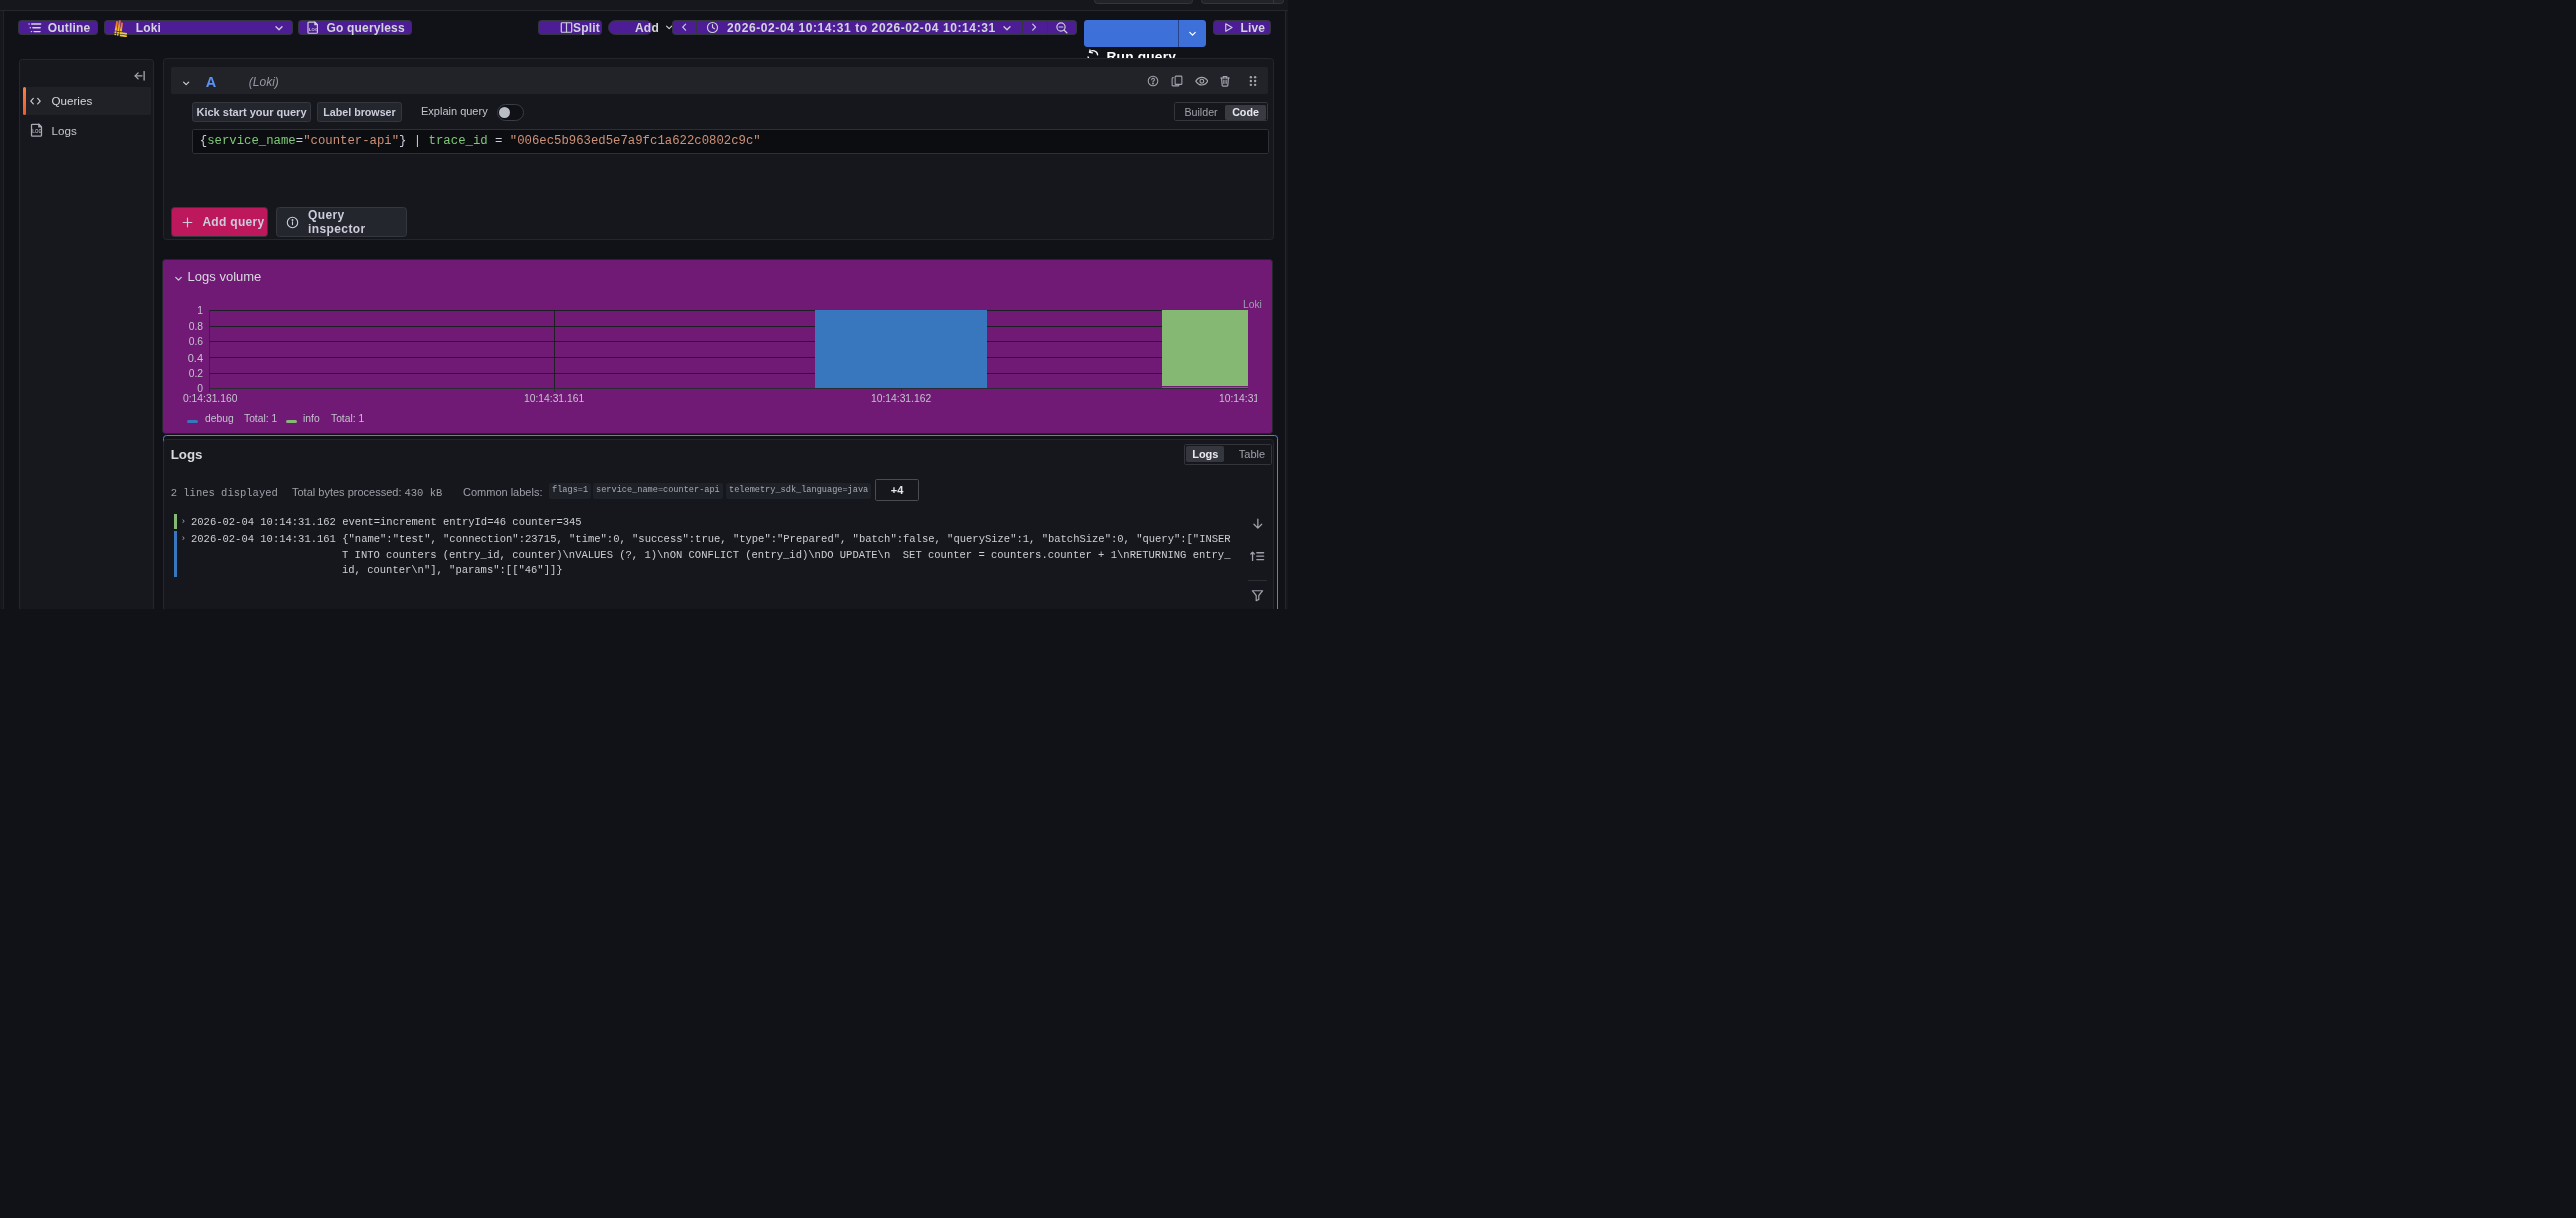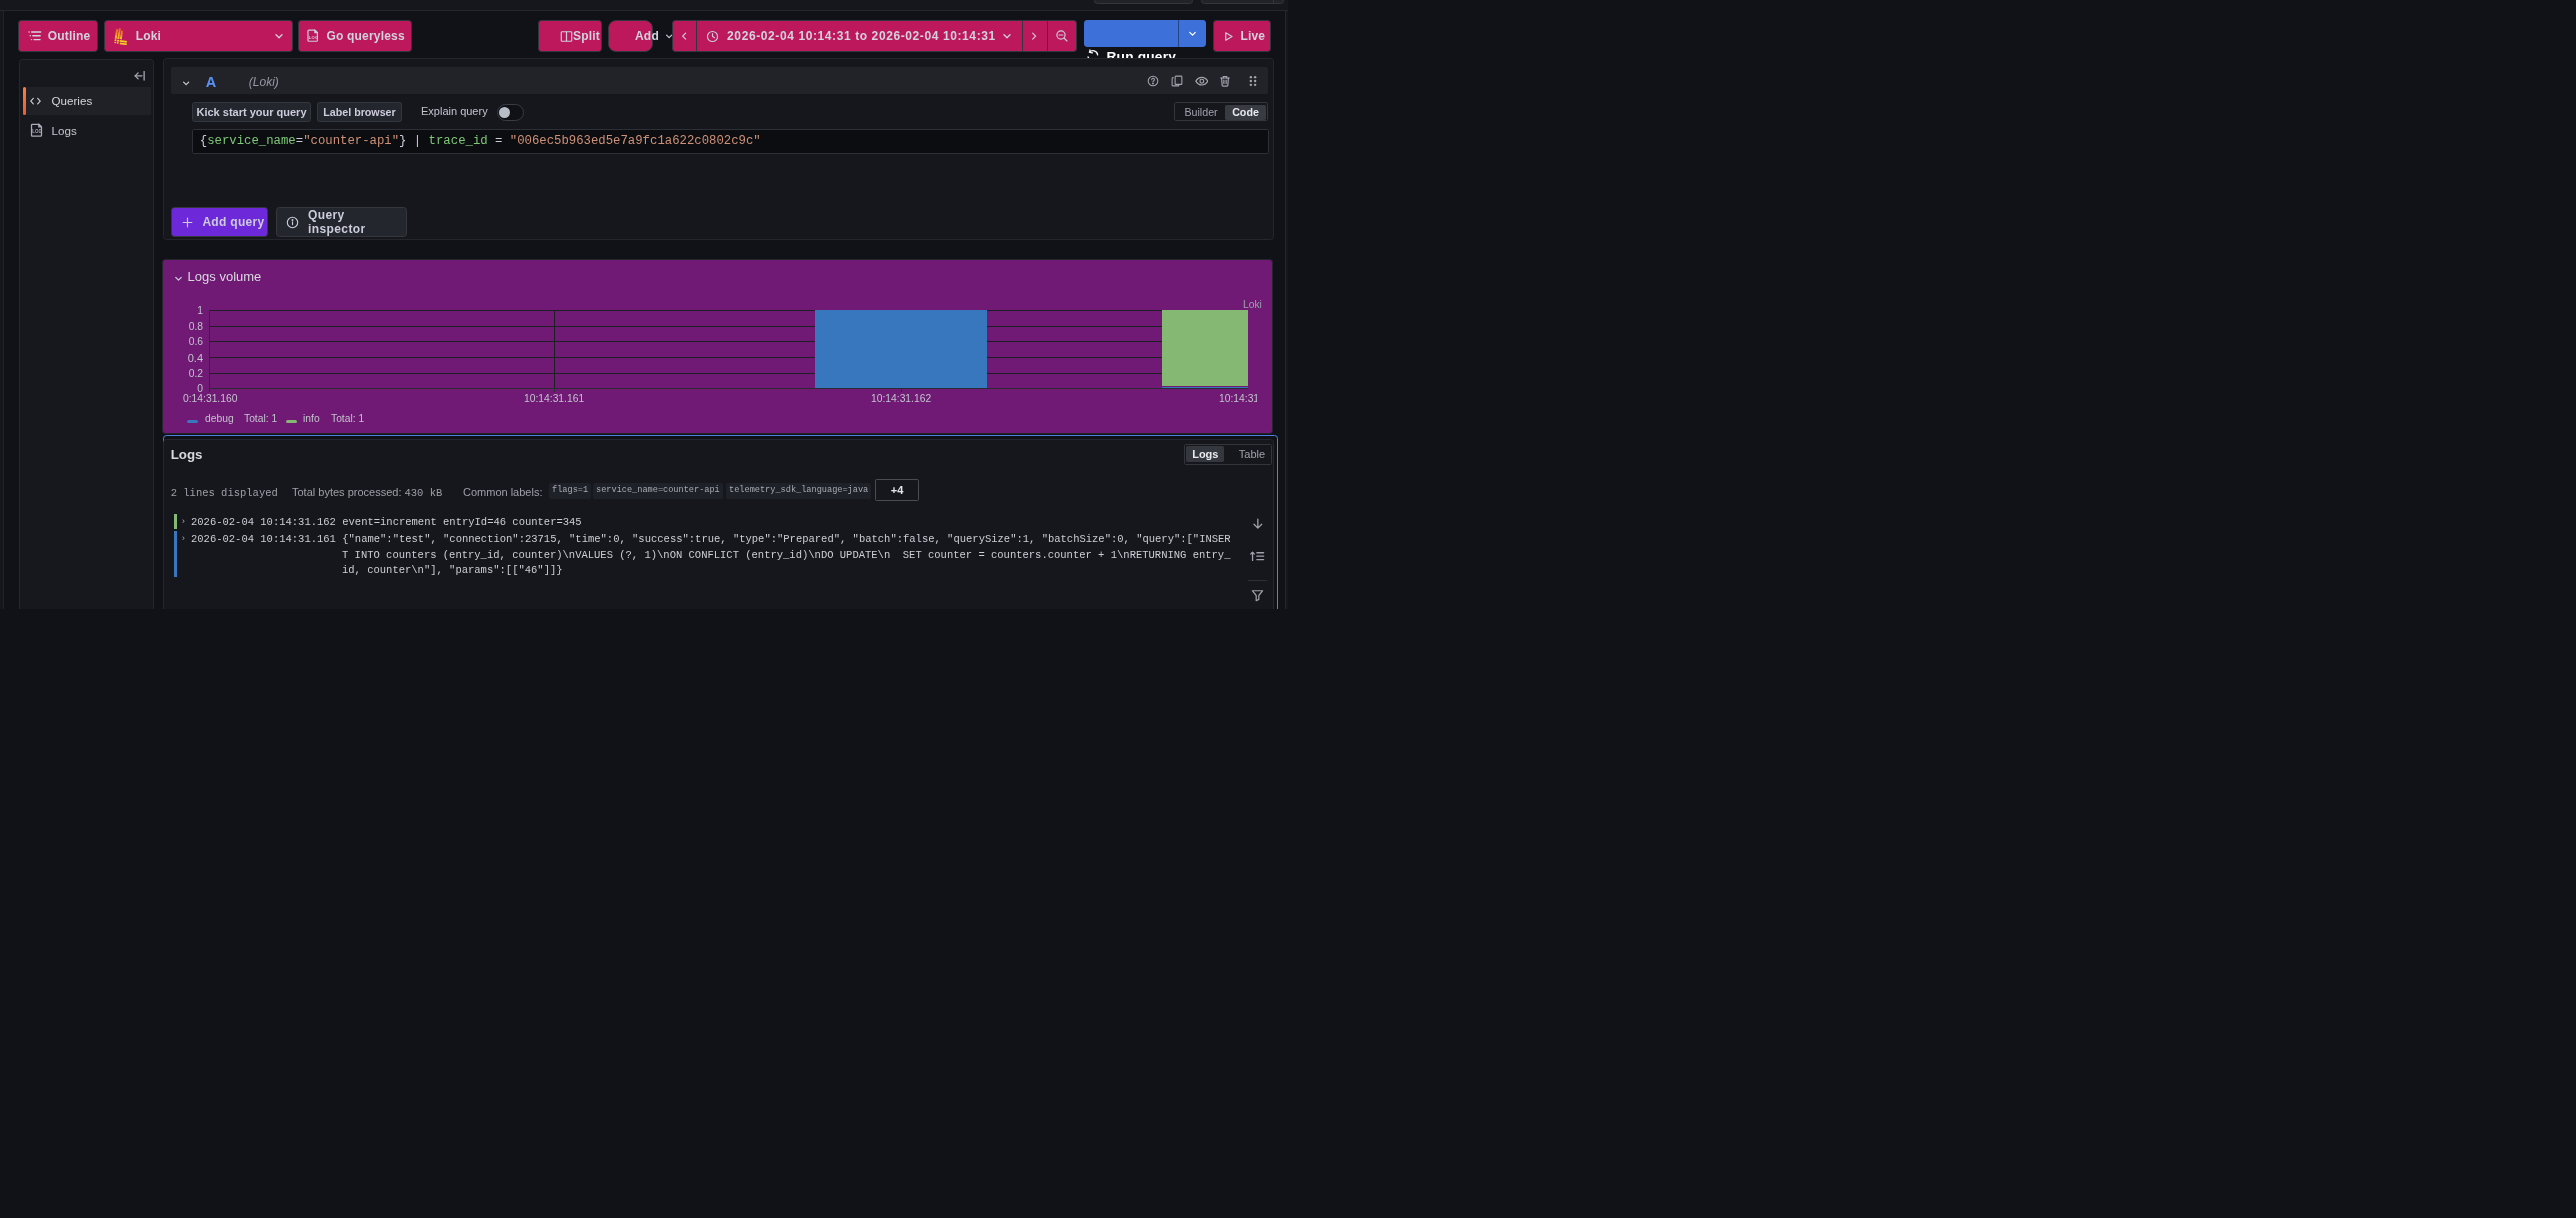--- a/index.html
+++ b/index.html
@@ -1,22 +1,22 @@
 <!DOCTYPE html>
 <html style="font-size:13.7px"><head>
 <meta charset="utf-8">
 <style>
   * { margin:0; padding:0; box-sizing:border-box; }
   html,body { width:1288px; height:609px; background:#111217; overflow:hidden;
     font-family:"Liberation Sans", sans-serif; color:#CCCCDC; }
   .abs { position:absolute; }
   #page { position:relative; width:1288px; height:609px; overflow:hidden; }
-  .btn { position:absolute; display:flex; align-items:center; background:#be185d;
+  .btn { position:absolute; display:flex; align-items:center; background:#4c1d95;
     border:0.9px solid #34363E; border-radius:3.4px; color:#D2D3DC; font-size:12px;
-    font-weight:600; letter-spacing:0.2px; top:20px; height:32px; }
+    font-weight:600; letter-spacing:0.2px; top:20px; height:15px; }
   .ic { flex:0 0 auto; }
   svg { display:block; }
   .mono { font-family:"Liberation Mono", monospace; }
 </style>
 </head>
 <body>
 <div id="page">
 
   <div class="abs" style="left:0;top:0;width:1288px;height:10.7px;background:#16171D;border-bottom:0.9px solid #26272E;overflow:hidden;">
     <div class="abs" style="left:1094px;top:-20.5px;width:99px;height:24px;background:#212329;border:0.9px solid #34363C;border-radius:3.4px;"></div>
@@ -211,21 +211,21 @@
     </div>
 
     <div class="abs" style="left:1010px;top:43px;width:94px;height:19px;background:#16171C;border:0.9px solid #34363D;border-radius:1.7px;">
       <div class="abs" style="left:9.4px;top:3px;font-size:10.7px;color:#9EA1AB;">Builder</div>
       <div class="abs" style="left:50px;top:2.1px;width:41px;height:14.7px;background:#393B43;border-radius:1.7px;display:flex;align-items:center;justify-content:center;font-size:10.7px;font-weight:600;color:#E9EAEF;">Code</div>
     </div>
 
     <div class="abs mono" style="left:28px;top:70px;width:1077px;height:25px;background:#0C0D11;border:0.9px solid #2E3037;border-radius:1.7px;font-size:12.3px;line-height:23px;padding-left:6.8px;white-space:pre;"><span style="color:#CCCCDC">{</span><span style="color:#7FC878">service_name</span><span style="color:#CCCCDC">=</span><span style="color:#CE9178">"counter-api"</span><span style="color:#CCCCDC">} | </span><span style="color:#7FC878">trace_id</span><span style="color:#CCCCDC"> = </span><span style="color:#CE9178">"006ec5b963ed5e7a9fc1a622c0802c9c"</span></div>
 
 
-    <div class="abs" style="left:6.8px;top:148px;width:97px;height:30px;background:#6d28d9;border:0.9px solid #35373E;border-radius:3.4px;display:flex;align-items:center;gap:9.8px;padding-left:9.8px;font-size:12px;font-weight:600;letter-spacing:0.3px;">
+    <div class="abs" style="left:6.8px;top:148px;width:97px;height:30px;background:#be185d;border:0.9px solid #35373E;border-radius:3.4px;display:flex;align-items:center;gap:9.8px;padding-left:9.8px;font-size:12px;font-weight:600;letter-spacing:0.3px;">
       <svg width="11" height="11" viewBox="0 0 14 14" fill="none" stroke="#CCCCDC" stroke-width="1.5" stroke-linecap="round">
           <path d="M7 1.5v11M1.5 7h11"></path>
         </svg>
       <span>Add query</span>
     </div>
     <div class="abs" style="left:112px;top:148px;width:131px;height:30px;background:#24262D;border:0.9px solid #35373E;border-radius:3.4px;display:flex;align-items:center;gap:9px;padding-left:9px;font-size:12px;font-weight:600;letter-spacing:0.4px;">
       <svg width="13" height="13" viewBox="0 0 16 16" fill="none" stroke="#CCCCDC" stroke-width="1.4" stroke-linecap="round">
         <circle cx="8" cy="8" r="6.4"></circle>
           <path d="M8 7.2v3.4"></path>
           <circle cx="8" cy="5" r="0.5" fill="#CCCCDC"></circle>

